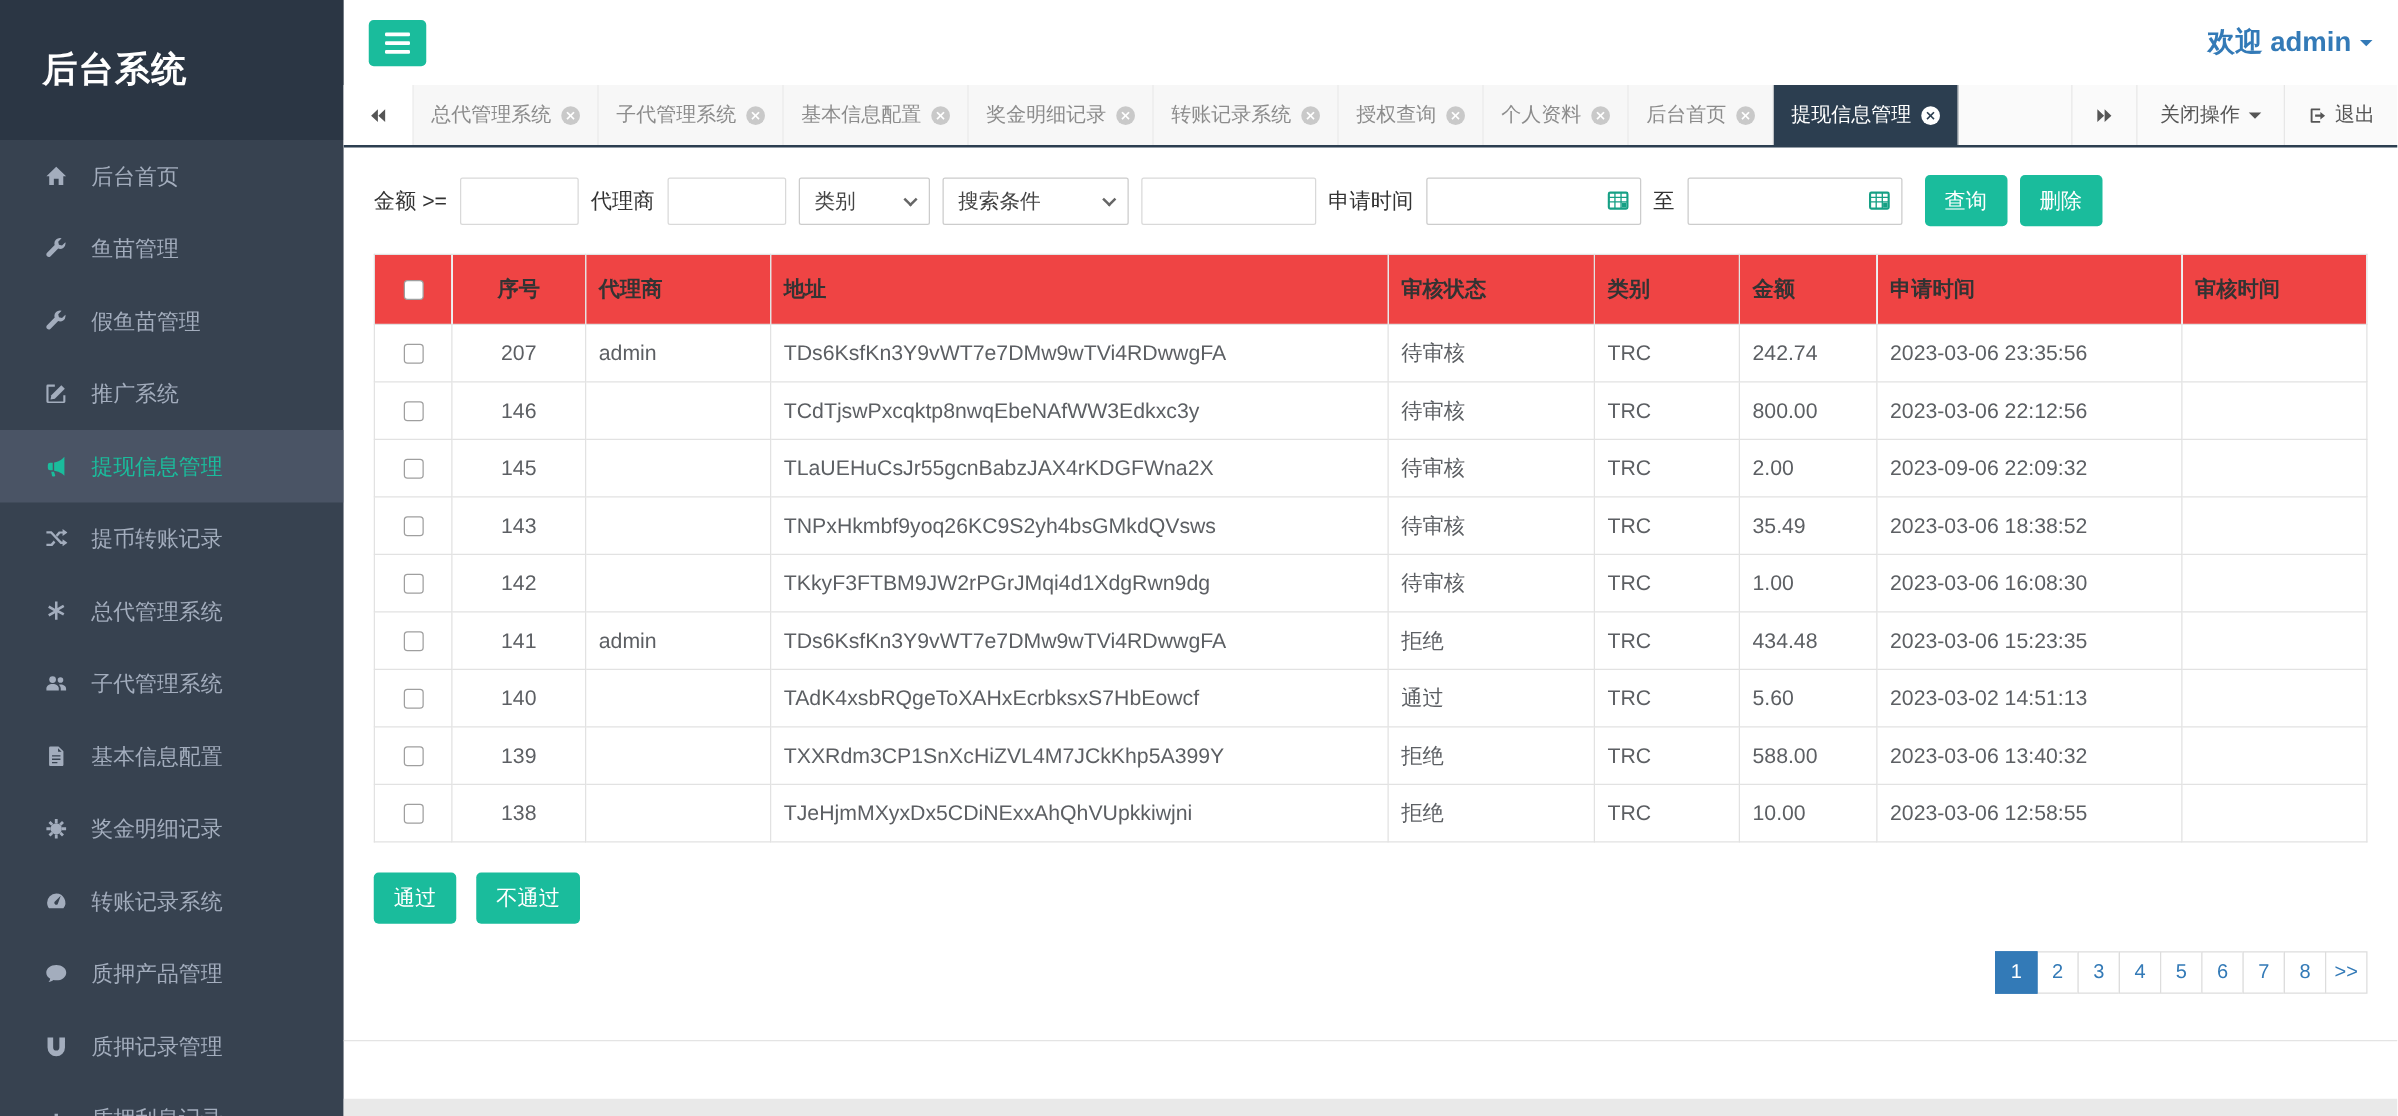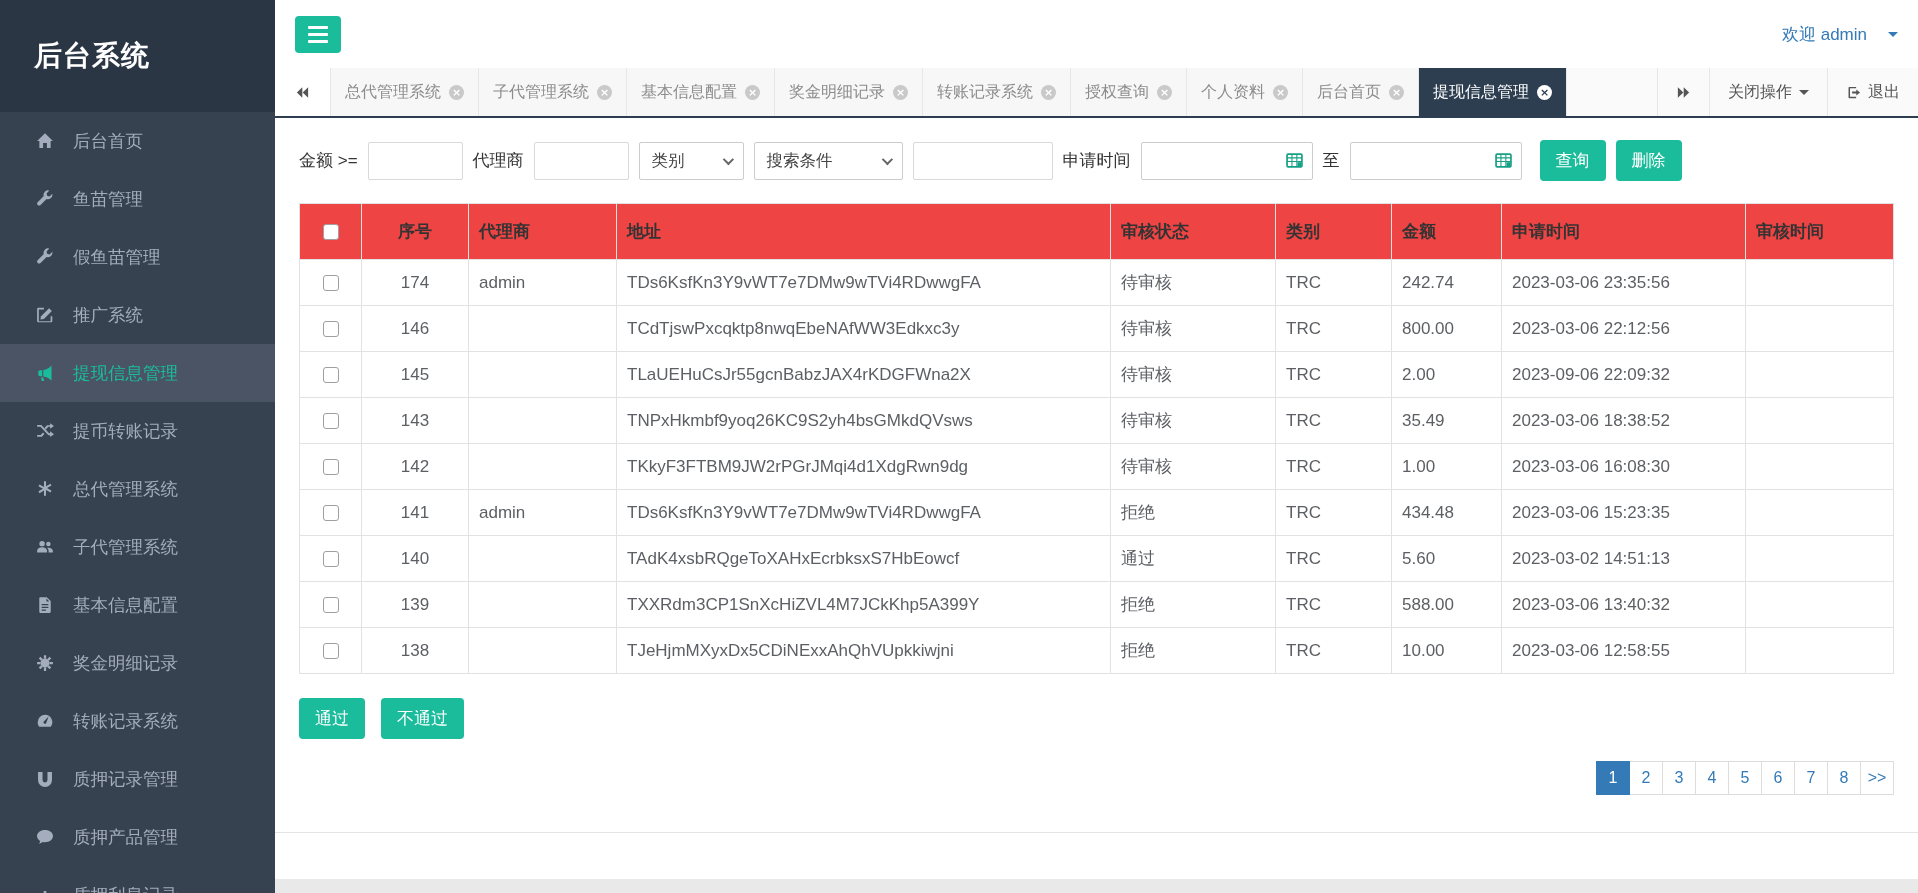--- a/index.html
+++ b/index.html
@@ -14,21 +14,21 @@
   .nav-item { height:58px; display:flex; align-items:center; padding-left:34px; gap:17px; font-size:17.5px; cursor:pointer; }
   .nav-item .icn { width:22px; display:flex; justify-content:center; align-items:center; }
   .nav-item .icn svg { width:18px; height:18px; fill:currentColor; }
   .nav-item.active { background:#4a5465; color:#1abc9c; }
 
   
   .main { flex:1; min-width:0; display:flex; flex-direction:column; background:#fff; position:relative; }
   .topbar { height:68px; display:flex; align-items:center; justify-content:space-between; padding:0 20px; }
   .hamburger { width:46px; height:37px; background:#1abc9c; border:none; border-radius:4px; display:flex; flex-direction:column; justify-content:center; align-items:center; gap:4px; cursor:pointer; }
   .hamburger i { display:block; width:20px; height:3px; background:#fff; border-radius:1px; }
-  .welcome { color:#337ab7; font-weight:normal; font-size:17px; display:flex; align-items:center; gap:21px; cursor:pointer; }
+  .welcome { color:#337ab7; font-weight:bold; font-size:22px; display:flex; align-items:center; gap:7px; cursor:pointer; }
   .caret { width:0; height:0; border-left:5px solid transparent; border-right:5px solid transparent; border-top:5px solid currentColor; display:inline-block; }
 
   
   .tabbar { height:50px; background:#fafafa; border-bottom:2px solid #2c3e50; display:flex; align-items:stretch; }
   .tab-navcell { width:56px; display:flex; align-items:center; justify-content:center; background:#fff; border-right:1px solid #e7e7e7; color:#555; cursor:pointer; }
   .tab-navcell svg, .tab-tool svg { width:15px; height:15px; fill:currentColor; }
   .tabs { display:flex; align-items:stretch; }
   .tab { display:flex; align-items:center; gap:8px; padding:0 14px; font-size:16px; color:#8c8c8c; background:#f7f7f7; border-right:1px solid #e7e7e7; cursor:pointer; white-space:nowrap; }
   .close-x { width:15px; height:15px; border-radius:50%; background:#c9c9c9; color:#fff; font-size:11px; line-height:15px; text-align:center; font-weight:bold; font-family:"DejaVu Sans",sans-serif; }
   .tab.active { background:#2c3e50; color:#fff; }
@@ -184,33 +184,33 @@
             <svg viewBox="0 0 16 16">
               <path d="M8 2.5A6.5 6.5 0 0 0 1.5 9c0 1.5.5 2.9 1.4 4h10.2A6.5 6.5 0 0 0 8 2.5zm1 7.6a1.4 1.4 0 0 1-2.3-1.5L11.2 4 9 10.1z"></path>
             </svg>
           </span>
           <span>转账记录系统</span>
         </div>
 
         <div class="nav-item">
           <span class="icn">
             <svg viewBox="0 0 16 16">
+              <path d="M8 1.8C4 1.8.9 4.2.9 7.2c0 1.8 1.1 3.3 2.8 4.3-.1.9-.5 1.7-1.2 2.4 1.4-.2 2.6-.7 3.5-1.4.6.1 1.3.2 2 .2 4 0 7.1-2.4 7.1-5.5S12 1.8 8 1.8z"></path>
+            </svg>
+          </span>
+          <span>质押产品管理</span>
+        </div>
+
+        <div class="nav-item">
+          <span class="icn">
+            <svg viewBox="0 0 16 16">
               <path d="M1.8 1.8h4v7.1a2.2 2.2 0 0 0 4.4 0V1.8h4v7.1a6.2 6.2 0 0 1-12.4 0V1.8zm1 1.5h2v1.2h-2V3.3zm8.4 0h2v1.2h-2V3.3z"></path>
             </svg>
           </span>
           <span>质押记录管理</span>
-        </div>
-
-        <div class="nav-item">
-          <span class="icn">
-            <svg viewBox="0 0 16 16">
-              <path d="M8 1.8C4 1.8.9 4.2.9 7.2c0 1.8 1.1 3.3 2.8 4.3-.1.9-.5 1.7-1.2 2.4 1.4-.2 2.6-.7 3.5-1.4.6.1 1.3.2 2 .2 4 0 7.1-2.4 7.1-5.5S12 1.8 8 1.8z"></path>
-            </svg>
-          </span>
-          <span>质押产品管理</span>
         </div>
 
         <div class="nav-item">
           <span class="icn">
             <svg viewBox="0 0 16 16">
               <path d="M2 13.2h12v1.3H2zM3.2 8h2.4v4.2H3.2zM6.8 4.5h2.4v7.7H6.8zM10.4 6.5h2.4v5.7h-2.4z"></path>
             </svg>
           </span>
           <span>质押利息记录</span>
         </div>
@@ -365,21 +365,21 @@
             <th>类别</th>
             <th>金额</th>
             <th>申请时间</th>
             <th>审核时间</th>
           </tr>
         </thead>
         <tbody>
 
             <tr>
               <td class="c"><input type="checkbox" style=""></td>
-              <td class="c">174</td>
+              <td class="c">207</td>
               <td>admin</td>
               <td>TDs6KsfKn3Y9vWT7e7DMw9wTVi4RDwwgFA</td>
               <td>待审核</td>
               <td>TRC</td>
               <td>242.74</td>
               <td>2023-03-06 23:35:56</td>
               <td></td>
             </tr>
 
             <tr>

